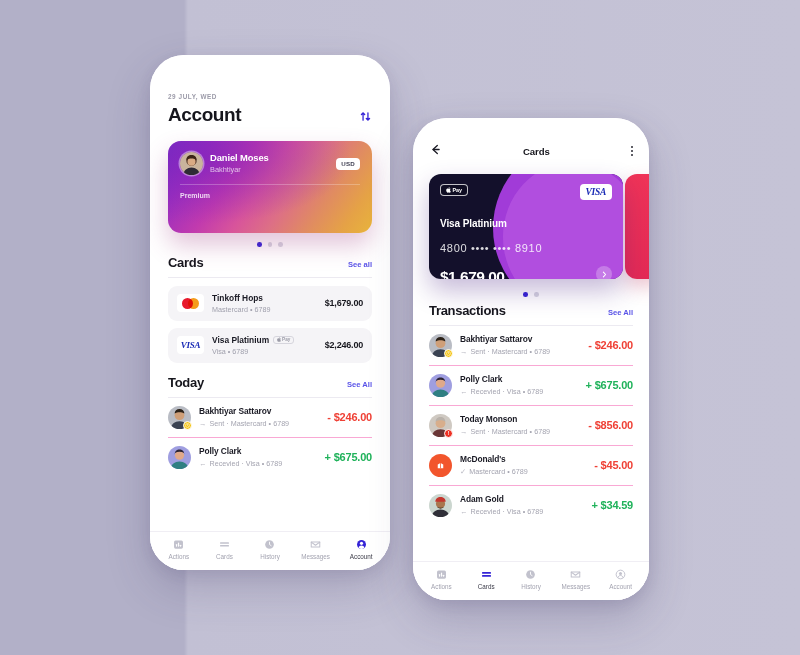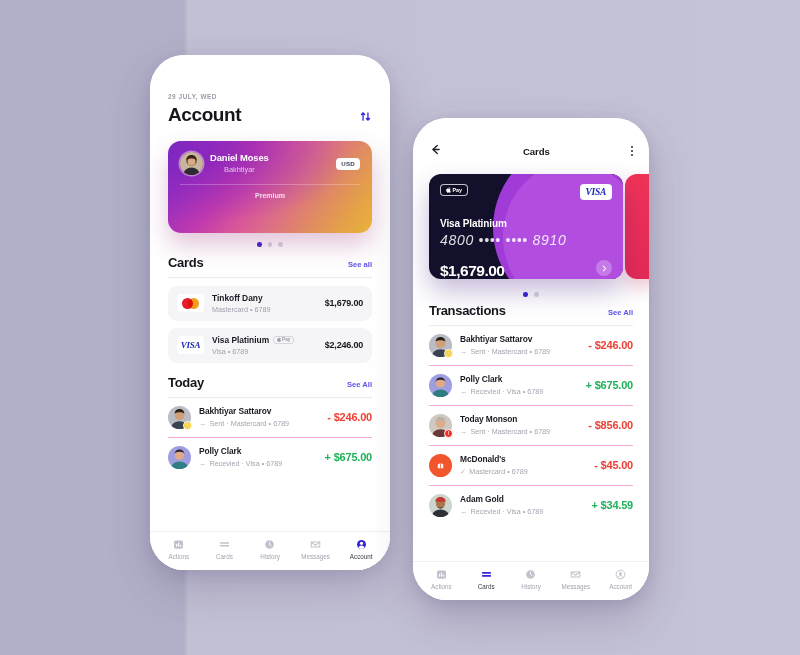--- a/index.html
+++ b/index.html
@@ -91,21 +91,20 @@
         #d8549b 47%,
         #dd6f86 60%,
         #e08a63 74%,
         #e5a246 88%,
         #e8b43c 100%);
     box-shadow: 0 12px 24px rgba(160,60,130,0.30);
     padding: 11px 12px 10px 12px;
     display: flex;
     flex-direction: column;
     overflow: hidden;
-    text-align: center;
   }
   .acc-card::after {
     content: "";
     position: absolute;
     inset: 0;
     background: radial-gradient(ellipse at 18% 18%, rgba(120,30,190,0.55) 0%, rgba(120,30,190,0) 62%);
     pointer-events: none;
   }
 
   .acc-card-top {
@@ -467,25 +466,24 @@
   .visa-chip .visa-word { font-size: 9.5px; }
 
   .bc-name {
     font-size: 10px;
     font-weight: 700;
     color: #fff;
     letter-spacing: -0.1px;
     margin-top: 18px;
   }
   .bc-number {
-    font-size: 14px;
+    font-size: 11px;
     color: rgba(255,255,255,0.85);
     letter-spacing: 0.7px;
-    margin-top: 3px;
-    font-style: italic;
+    margin-top: 13px;
   }
   .bc-rule {
     height: 1px;
     background: rgba(255,255,255,0.22);
     margin: 7px 0 5px 0;
   }
   .bc-bottom {
     display: flex;
     align-items: flex-end;
     justify-content: space-between;
@@ -568,21 +566,21 @@
 
       <div class="card-row">
         <div class="brand-chip">
           <span class="mc-marks">
               <i class="l"></i>
               <i class="r"></i>
             </span>
         </div>
         <div class="card-row-mid">
           <div class="card-row-name">
-            <span>Tinkoff Dany</span>
+            <span>Tinkoff Hops</span>
           </div>
           <div class="card-row-sub">Mastercard • 6789</div>
         </div>
         <div class="card-row-amt">$1,679.00</div>
       </div>
 
       <div class="card-row">
         <div class="brand-chip">
           <span class="visa-word">VISA</span>
         </div>

